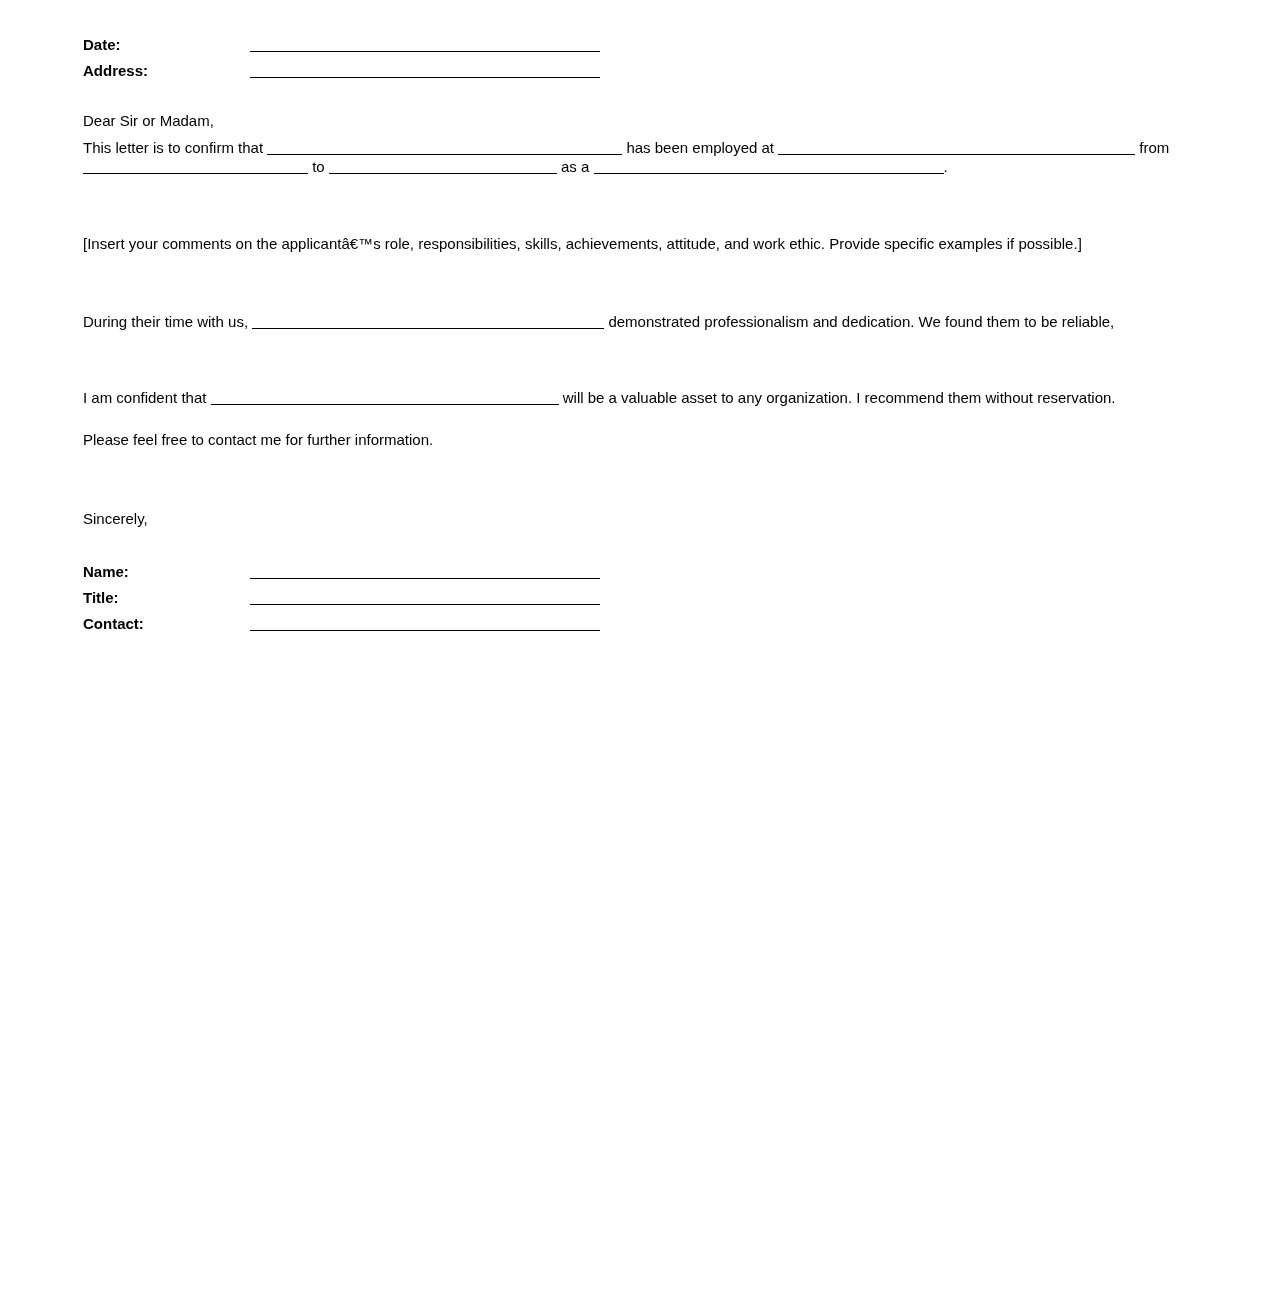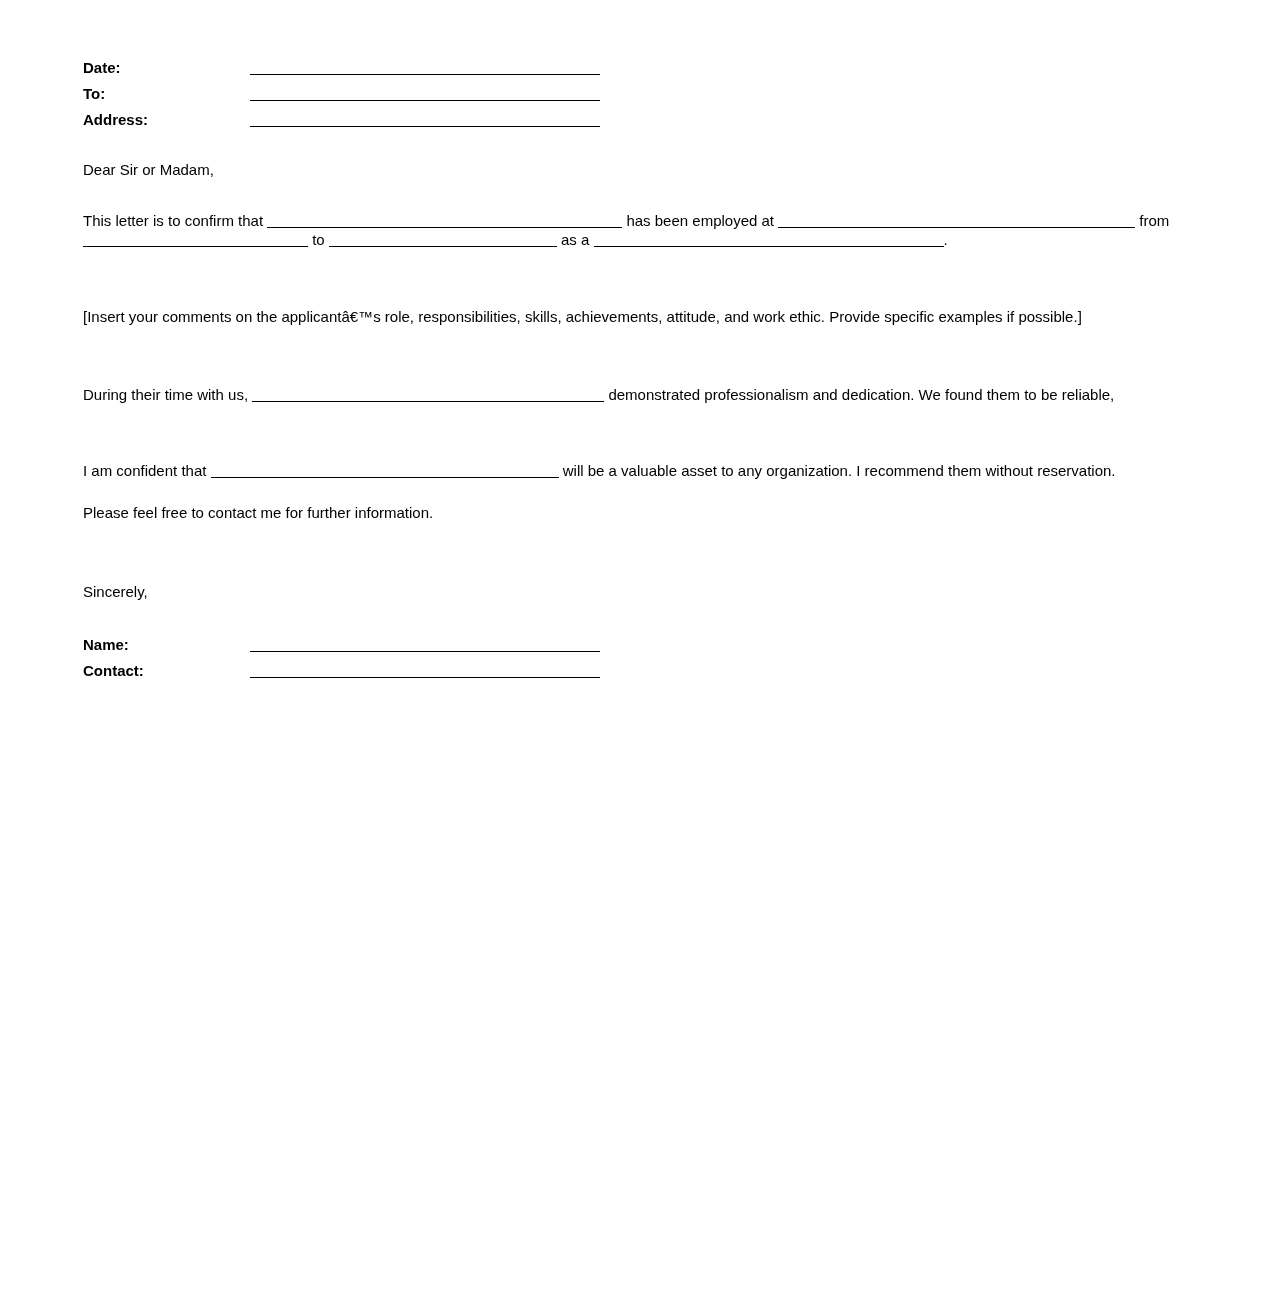--- a/index.html
+++ b/index.html
@@ -8,21 +8,21 @@
     width: 1278px;
     height: 1300px;
     font-family: "Liberation Sans", sans-serif;
     font-size: 15px;
     color: #000000;
     overflow: hidden;
   }
   .page {
     width: 1084px;
     height: 1300px;
-    padding: 55px 83px 0 83px;
+    padding: 32px 83px 0 83px;
   }
   .field-row {
     line-height: 26px;
     white-space: nowrap;
   }
   .field-label {
     display: inline-block;
     width: 167px;
     font-weight: bold;
   }
@@ -37,36 +37,35 @@
   .w357 { width: 357px; }
   .w225 { width: 225px; }
   .w228 { width: 228px; }
   .w352 { width: 352px; }
   .w348 { width: 348px; }
   .line {
     line-height: 19px;
     white-space: nowrap;
   }
   .salutation    { margin-top: 27px; }
-  .emp-para      { margin-top: 32px; }
+  .emp-para      { margin-top: 8px; }
   .comments      { margin-top: 58px; }
   .exp-para      { margin-top: 59px; }
   .rec-para      { margin-top: 57px; }
   .contact-line  { margin-top: 23px; }
   .closing       { margin-top: 60px; font-weight: normal; line-height: 19px; }
   .sig-block     { margin-top: 31px; }
 </style>
 </head>
 <body>
 
 <div class="page">
 
   <div>
     <div class="field-row"><span class="field-label">Date:</span><span class="blank w350"></span></div>
-    <div class="field-row"><span class="field-label">To:</span><span class="blank w350"></span></div>
     <div class="field-row"><span class="field-label">Address:</span><span class="blank w350"></span></div>
   </div>
 
   <div class="line salutation">Dear Sir or Madam,</div>
 
   <div class="emp-para">
     <div class="line">
       <span>This letter is to confirm that</span>
       <span class="blank w355"></span>
       <span>has been employed at</span>
@@ -97,16 +96,17 @@
     <span class="blank w348"></span>
     <span>will be a valuable asset to any organization. I recommend them without reservation.</span>
   </div>
 
   <div class="line contact-line">Please feel free to contact me for further information.</div>
 
   <div class="closing">Sincerely,</div>
 
   <div class="sig-block">
     <div class="field-row"><span class="field-label">Name:</span><span class="blank w350"></span></div>
+    <div class="field-row"><span class="field-label">Title:</span><span class="blank w350"></span></div>
     <div class="field-row"><span class="field-label">Contact:</span><span class="blank w350"></span></div>
   </div>
 
 </div>
 
 </body></html>

